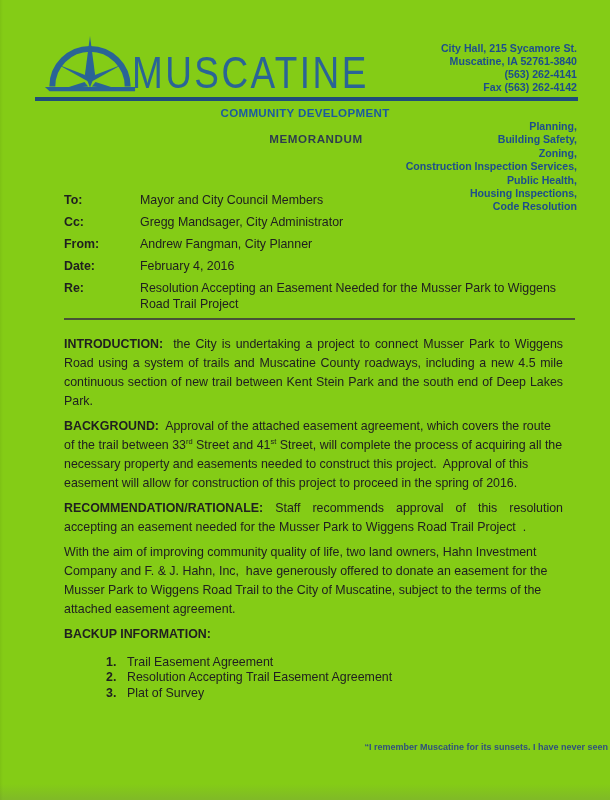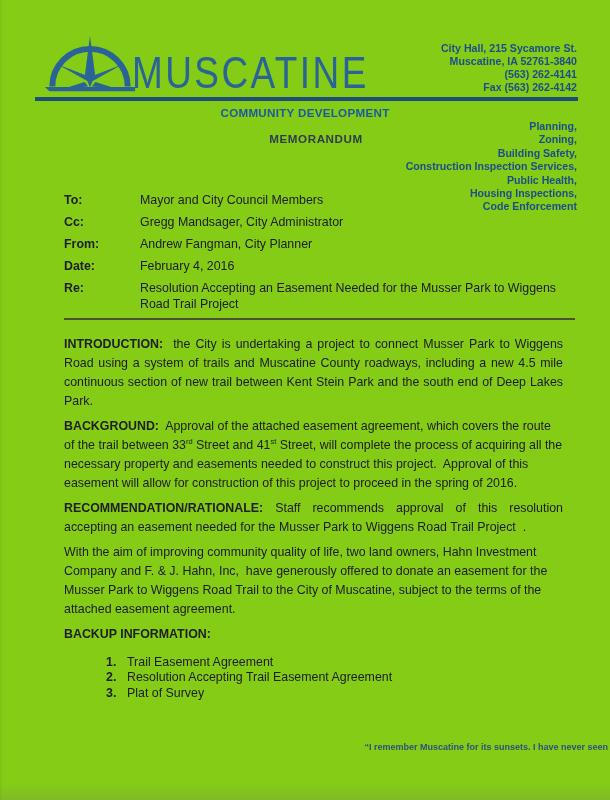--- a/index.html
+++ b/index.html
@@ -106,26 +106,26 @@
       <div class="addr-line">Fax (563) 262-4142</div>
     </div>
 
   <div class="blue-rule"></div>
 
   <div class="dept-title">COMMUNITY DEVELOPMENT</div>
   <div class="doc-title">MEMORANDUM</div>
 
   <div class="services" id="services">
       <div class="svc-line">Planning,</div>
+      <div class="svc-line">Building Safety,</div>
       <div class="svc-line">Zoning,</div>
-      <div class="svc-line">Building Safety,</div>
       <div class="svc-line">Construction Inspection Services,</div>
       <div class="svc-line">Public Health,</div>
       <div class="svc-line">Housing Inspections,</div>
-      <div class="svc-line">Code Enforcement</div>
+      <div class="svc-line">Code Resolution</div>
     </div>
 
   <div class="content">
     <div class="fields" id="memo-fields">
         <div class="field-row">
           <span class="flabel">To:</span>
           <span class="fvalue">Mayor and City Council Members</span>
         </div>
         <div class="field-row">
           <span class="flabel">Cc:</span>

